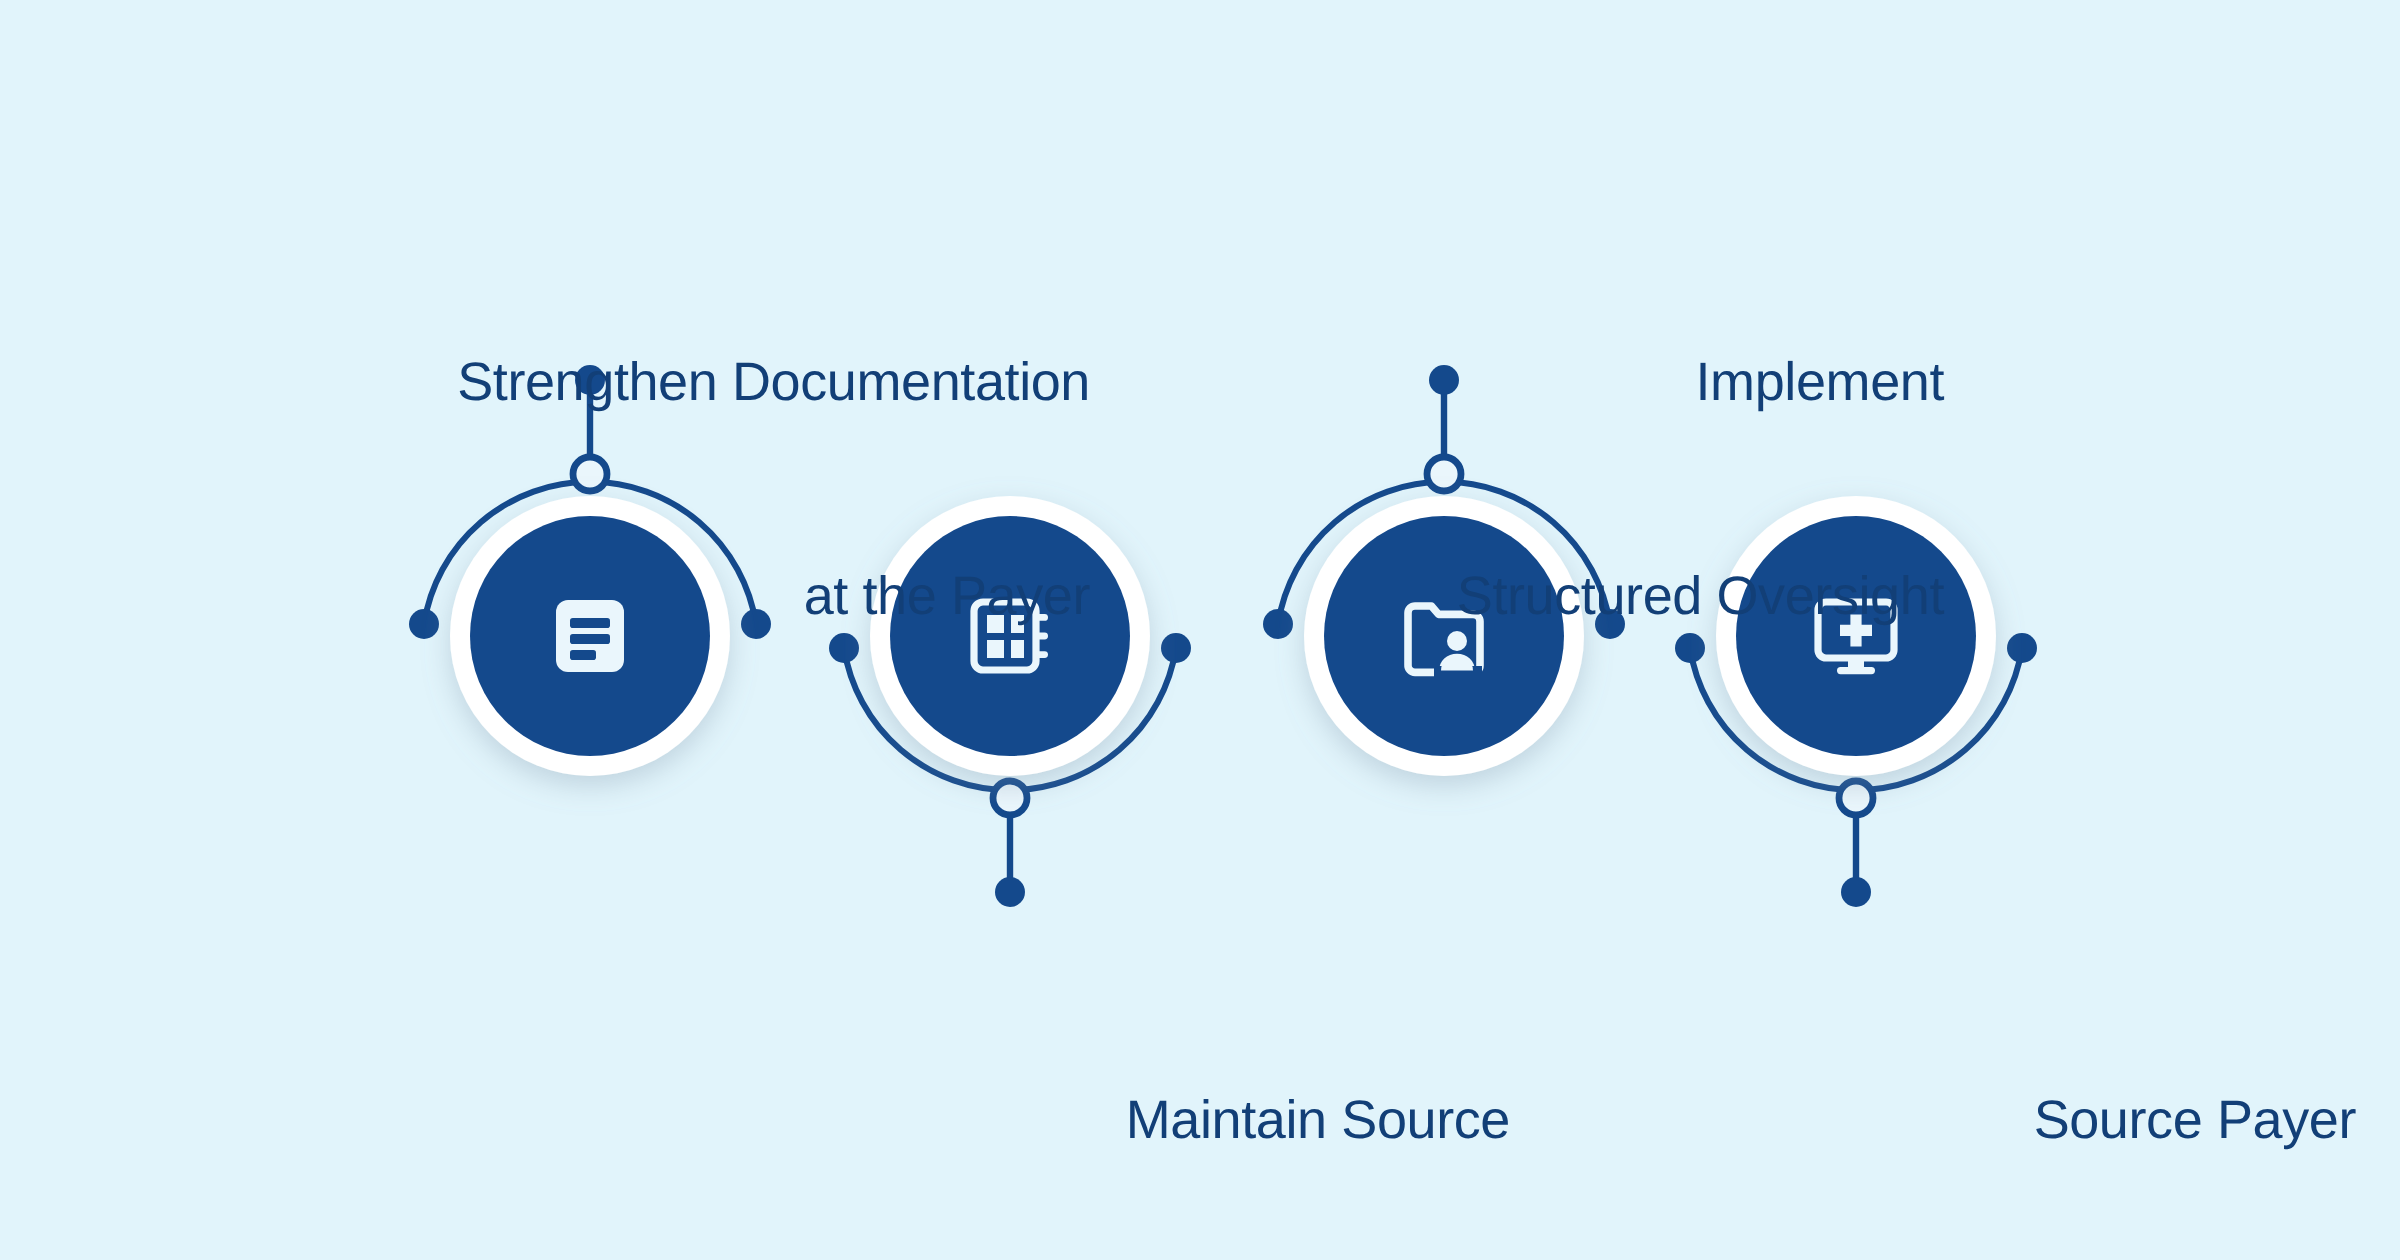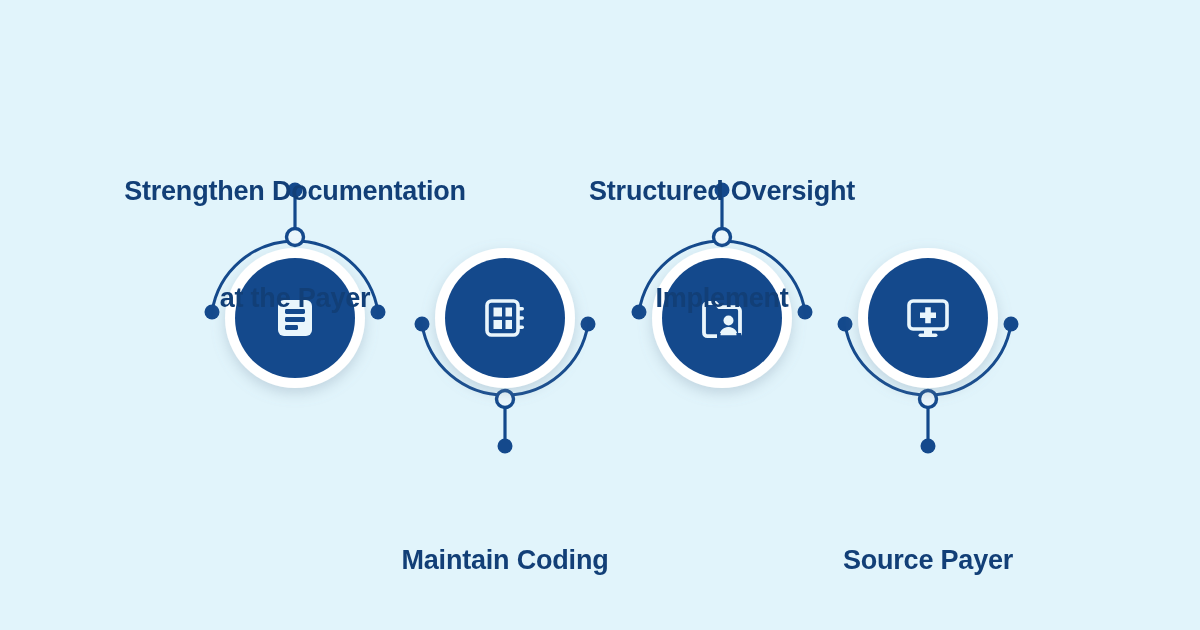--- a/index.html
+++ b/index.html
@@ -20,22 +20,22 @@
   }
   .svg-layer {
     position: absolute;
     left: 0;
     top: 0;
     width: 1200px;
     height: 630px;
   }
   .label {
     position: absolute;
-    text-align: center;
-    font-weight: bold;
+    text-align: right;
+    font-weight: normal;
     font-size: 27px;
     line-height: 1.32;
     color: #123f77;
     letter-spacing: -0.2px;
     white-space: pre;
   }
   .label .ln {
     display: block;
   }
 </style>
@@ -140,27 +140,27 @@
       <use href="#icon-monitor-plus" x="904" y="294" width="48" height="48"></use>
     </g>
   </svg>
 
   <div class="label" style="left:45px; top:103px; width:500px;">
     <span class="ln">Strengthen Documentation</span>
     <span class="ln">at the Payer</span>
   </div>
 
   <div class="label" style="left:255px; top:472px; width:500px;">
-    <span class="ln">Maintain Coding</span>
+    <span class="ln">Maintain Source</span>
     
   </div>
 
   <div class="label" style="left:472px; top:103px; width:500px;">
+    <span class="ln">Implement</span>
     <span class="ln">Structured Oversight</span>
-    <span class="ln">Implement</span>
   </div>
 
   <div class="label" style="left:678px; top:472px; width:500px;">
     <span class="ln">Source Payer</span>
     
   </div>
 
 </div>
 
 </body></html>

